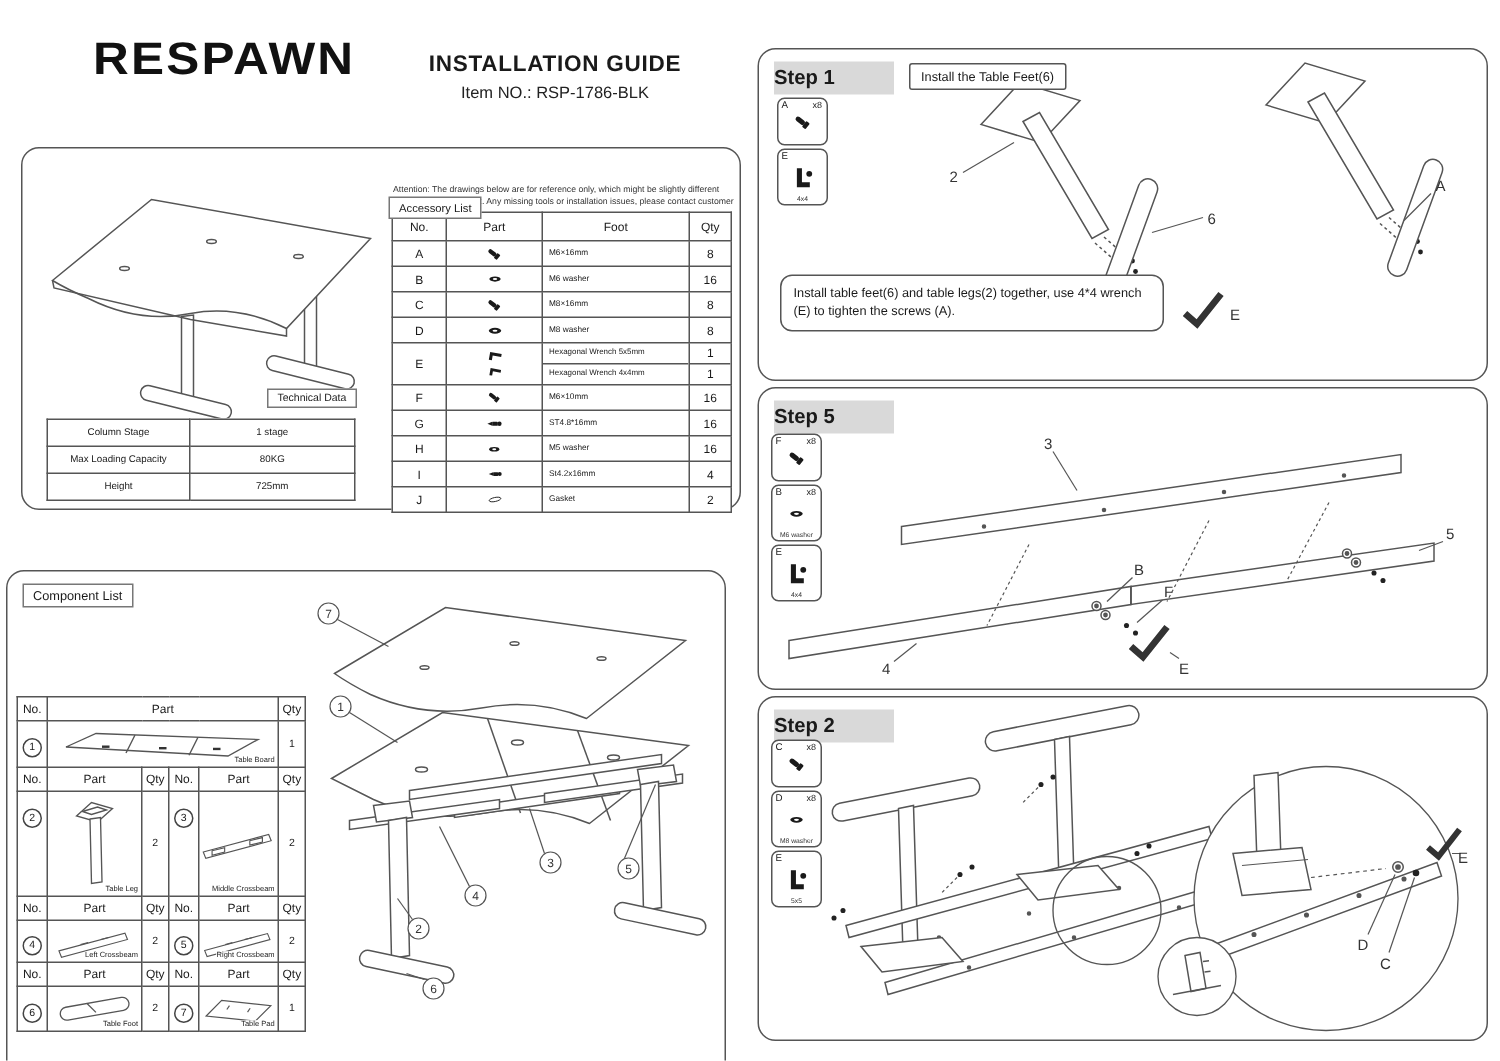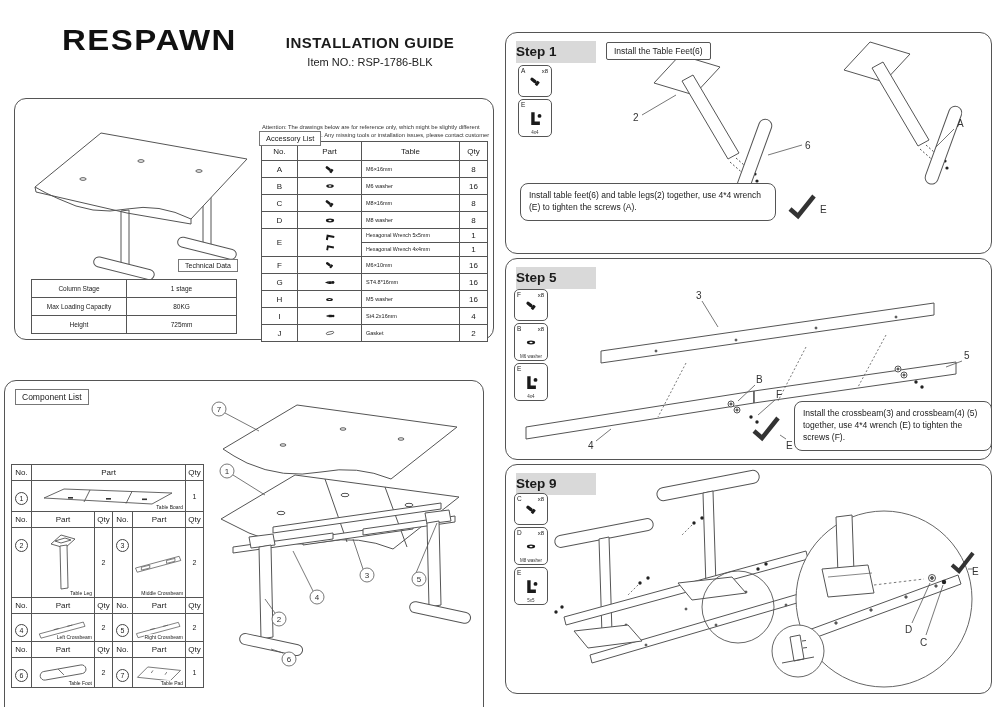--- a/index.html
+++ b/index.html
@@ -143,21 +143,21 @@
     <colgroup>
         <col style="width:36px">
         <col style="width:64px">
         <col style="width:98px">
         <col style="width:28px">
       </colgroup>
     <tbody>
         <tr>
       <td class="h">No.</td>
       <td class="h">Part</td>
-      <td class="h">Table</td>
+      <td class="h">Foot</td>
       <td class="h">Qty</td>
     </tr>
     <tr class="r">
       <td class="no">A</td>
       <td class="img">
             <svg width="15" height="11" viewBox="0 0 24 24">
               <use href="#sym-bolt"></use>
             </svg>
           </td>
       <td class="spec">M6×16mm</td>
@@ -534,21 +534,20 @@
   </div>
   <div class="hwbox tall" style="left:8px;top:104px;">
     <span class="hw-letter">E</span>
     <svg class="hw-ic" width="18" height="18" viewBox="0 0 24 24">
         <use href="#sym-allen"></use>
         <circle cx="18" cy="8" r="2.6" fill="#1a1a1a"></circle>
       </svg>
     <span class="hw-sub">4x4</span>
   </div>
 
-  <div class="instr" style="left:288px;top:142px;width:180px;">Install the crossbeam(3) and crossbeam(4) (5) together, use 4*4 wrench (E) to tighten the screws (F).</div>
 
   <svg class="stepsvg" width="485" height="200" viewBox="0 0 485 200">
     <g stroke="#555" stroke-width="1" fill="#fff">
       <polygon points="95,92 428,44 428,56 95,104"></polygon>
       <circle cx="150" cy="92" r="1" fill="#555"></circle>
         <circle cx="230" cy="81" r="1" fill="#555"></circle>
       <circle cx="310" cy="69" r="1" fill="#555"></circle>
         <circle cx="390" cy="58" r="1" fill="#555"></circle>
       <polygon points="20,168 248,132 248,144 20,180"></polygon>
       <polygon points="248,132 450,103 450,115 248,144"></polygon>
@@ -581,21 +580,21 @@
       <text x="82" y="190">4</text>
       <text x="458" y="100">5</text>
       <text x="250" y="124">B</text>
       <text x="270" y="139">F</text>
       <text x="280" y="190">E</text>
     </g>
   </svg>
 </div>
 
 <div class="panel" style="left:505px;top:464px;width:485px;height:228px;">
-  <div class="step-title">Step 9</div>
+  <div class="step-title">Step 2</div>
 
   <div class="hwbox" style="left:8px;top:28px;">
     <span class="hw-letter">C</span>
     <span class="hw-qty">x8</span>
     <svg class="hw-ic" width="17" height="13" viewBox="0 0 24 24">
         <use href="#sym-bolt"></use>
       </svg>
   </div>
   <div class="hwbox tall" style="left:8px;top:62px;">
     <span class="hw-letter">D</span>

